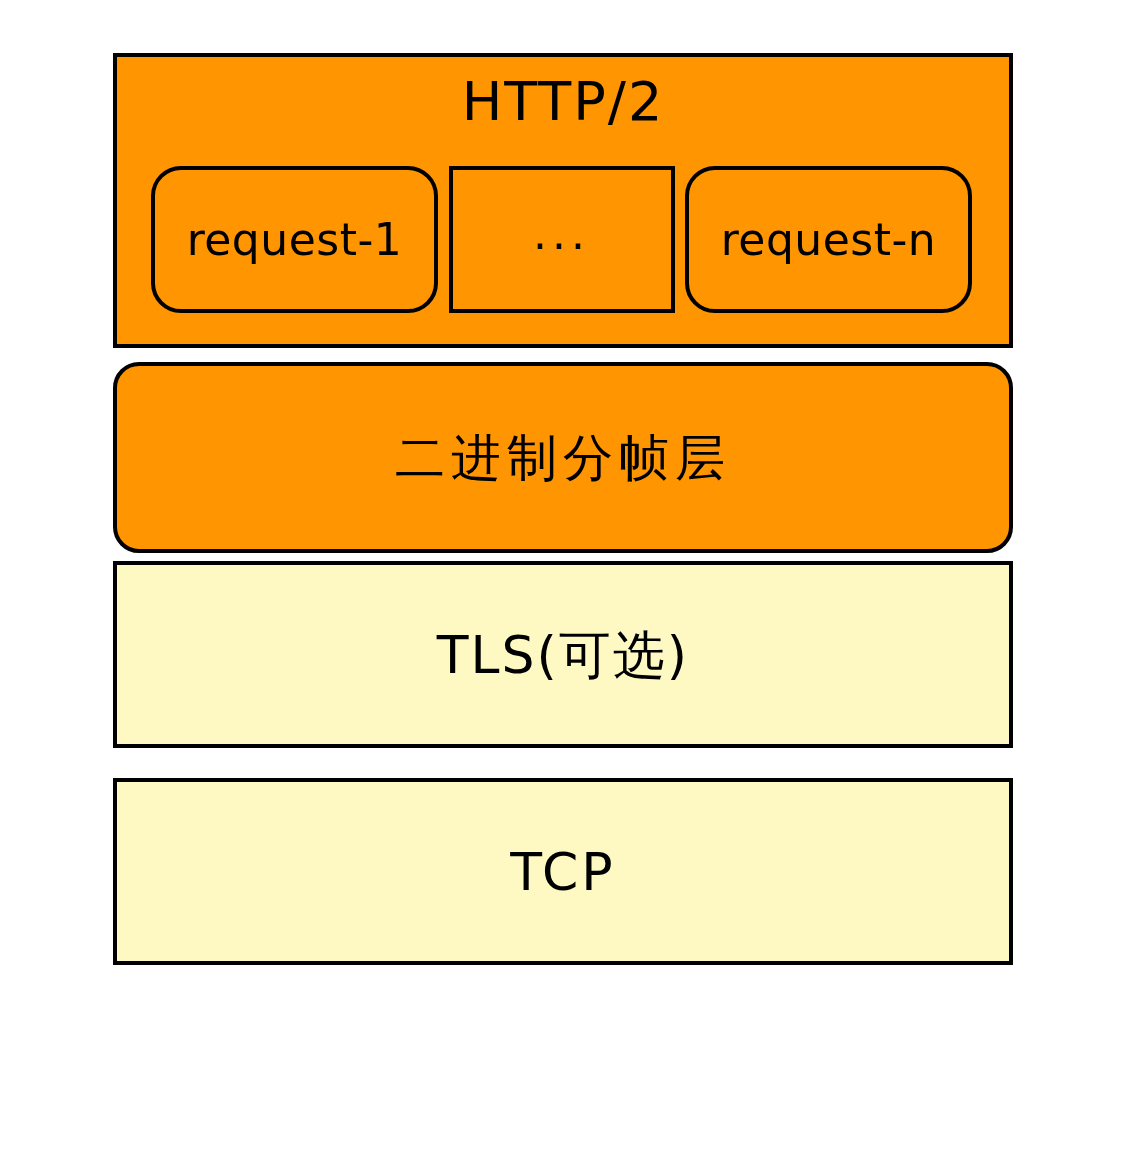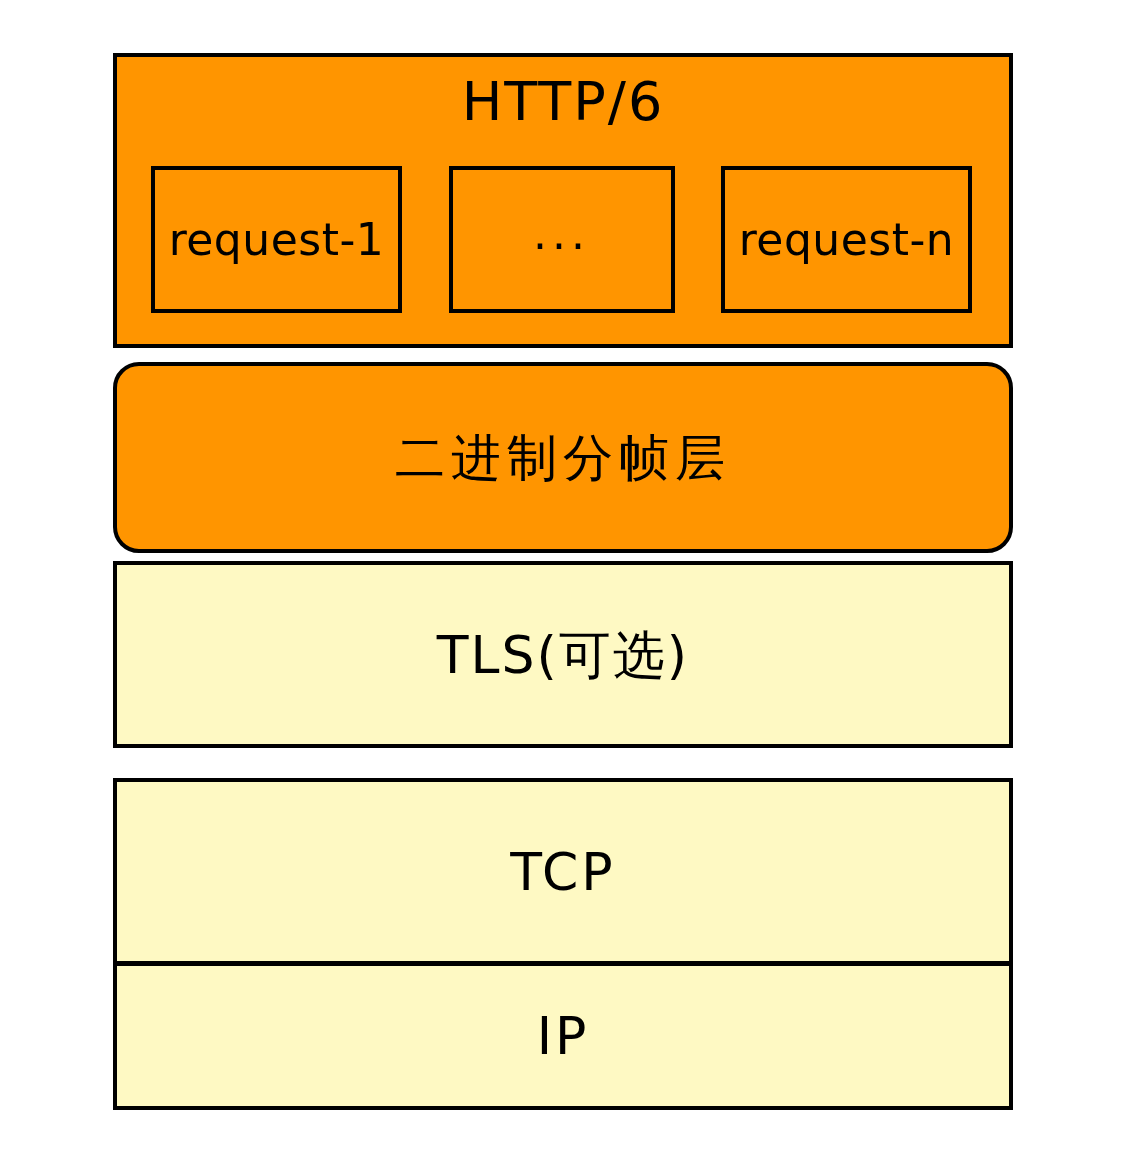--- a/index.html
+++ b/index.html
@@ -87,38 +87,38 @@
     align-items: stretch;
   }
   .request-box {
     box-sizing: border-box;
     border: 4px solid #000000;
     background: #ff9500;
     display: flex;
     align-items: center;
     justify-content: center;
   }
-  .request-box.wide   { width: 251px; }  
+  .request-box.wide   { width: 287px; border-radius: 30px; }  
   .request-box.narrow { width: 226px; }  
   .request-box .label { font-size: 44px; letter-spacing: 0.5px; }
   .request-box.narrow .label {
     font-size: 44px;
     letter-spacing: 5px;
     position: relative;
     top: -6px;
   }
 </style>
 </head>
 <body>
 
 <div id="diagram">
 
   <div class="layer orange" id="layer-http2">
 
-    <div class="label layer-title">HTTP/6</div>
+    <div class="label layer-title">HTTP/2</div>
 
     <div id="request-row">
 
       <div class="request-box wide">
         <span class="label">request-1</span>
       </div>
 
       <div class="request-box narrow">
         <span class="label">...</span>
       </div>
@@ -141,19 +141,14 @@
       <span class="label">TLS(可选)</span>
     </div>
   </div>
 
   <div class="layer blue" id="layer-tcp">
     <div class="layer-centered">
       <span class="label">TCP</span>
     </div>
   </div>
 
-  <div class="layer blue" id="layer-ip">
-    <div class="layer-centered">
-      <span class="label">IP</span>
-    </div>
-  </div>
 
 </div>
 
 </body></html>

